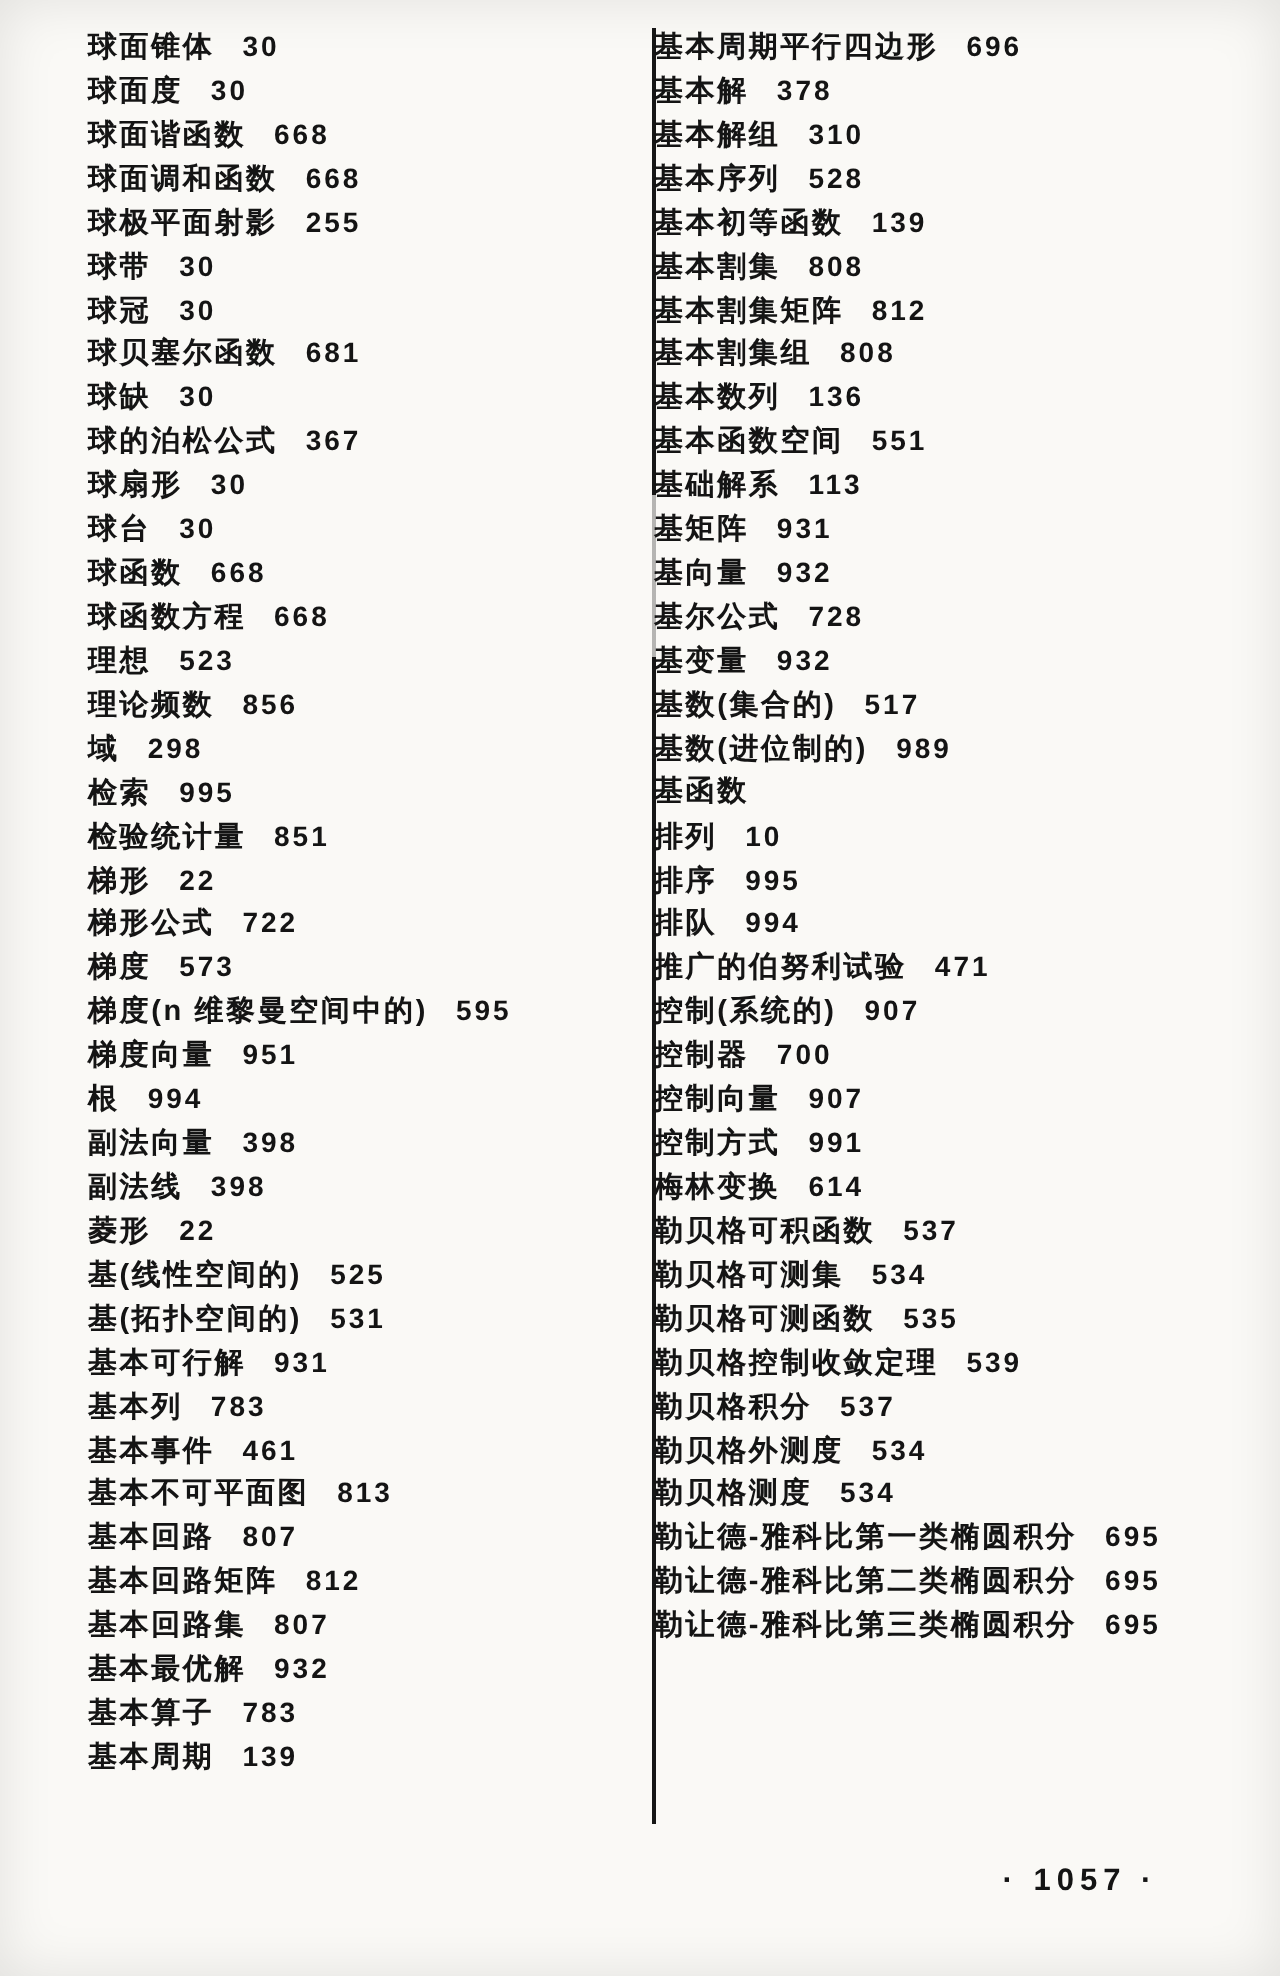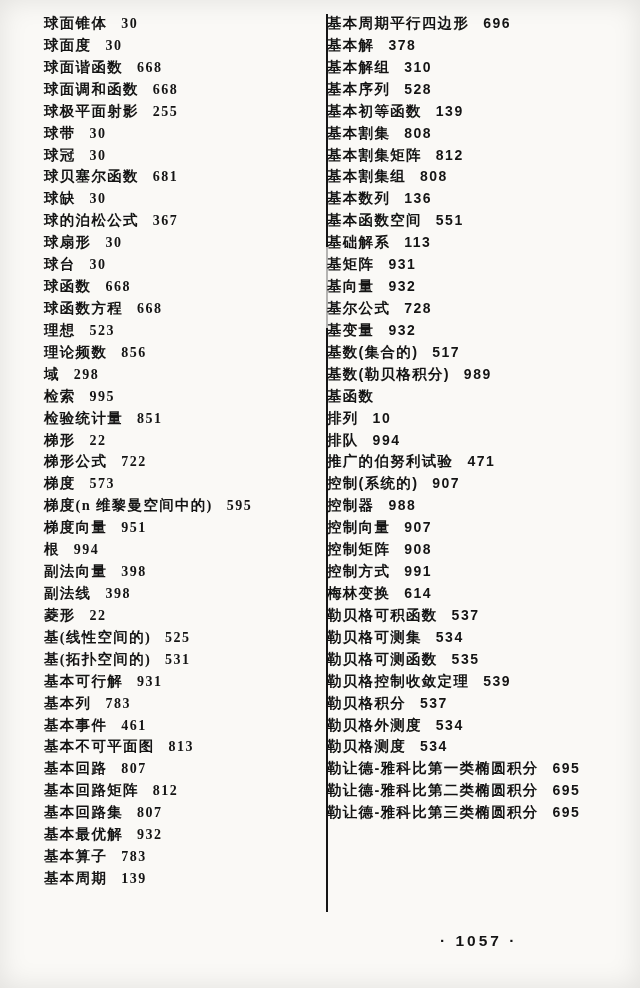--- a/index.html
+++ b/index.html
@@ -16,21 +16,21 @@
     height: 988px;
     background: #faf9f6;
     box-shadow: inset 0 0 28px rgba(0,0,0,0.10);
     overflow: hidden;
     color: #141414;
   }
   .col {
     position: absolute;
     top: 13px;
   }
-  .col-left  { left: 44px;  width: 280px; font-family: Liberation Serif, serif; }
+  .col-left  { left: 44px;  width: 280px; }
   .col-right { left: 327px; width: 294px; }
   .entry {
     height: 21.93px;
     line-height: 21.93px;
     white-space: nowrap;
     font-weight: 700;
     font-size: 14.5px;
     letter-spacing: 1.3px;
   }
   .entry .pagenum {
@@ -48,20 +48,21 @@
       #161616 0%, #161616 26%,
       rgba(22,22,22,0.30) 26%, rgba(22,22,22,0.30) 35%,
       #161616 35%, #161616 100%
     );
   }
   .page-number {
     position: absolute;
     left: 440px;
     top: 932px;
     width: 200px;
+    text-align: center;
     font-weight: 700;
     font-size: 15.5px;
     letter-spacing: 3px;
   }
 </style>
 </head>
 <body>
 
 <div class="page">
   <div class="col col-left">
@@ -119,29 +120,29 @@
       <div class="entry"><span class="term">基本割集矩阵</span><span class="pagenum">812</span></div>
       <div class="entry"><span class="term">基本割集组</span><span class="pagenum">808</span></div>
       <div class="entry"><span class="term">基本数列</span><span class="pagenum">136</span></div>
       <div class="entry"><span class="term">基本函数空间</span><span class="pagenum">551</span></div>
       <div class="entry"><span class="term">基础解系</span><span class="pagenum">113</span></div>
       <div class="entry"><span class="term">基矩阵</span><span class="pagenum">931</span></div>
       <div class="entry"><span class="term">基向量</span><span class="pagenum">932</span></div>
       <div class="entry"><span class="term">基尔公式</span><span class="pagenum">728</span></div>
       <div class="entry"><span class="term">基变量</span><span class="pagenum">932</span></div>
       <div class="entry"><span class="term">基数(集合的)</span><span class="pagenum">517</span></div>
-      <div class="entry"><span class="term">基数(勒贝格积分)</span><span class="pagenum">989</span></div>
+      <div class="entry"><span class="term">基数(进位制的)</span><span class="pagenum">989</span></div>
       <div class="entry"><span class="term">基函数</span></div>
       <div class="entry"><span class="term">排列</span><span class="pagenum">10</span></div>
+      <div class="entry"><span class="term">排序</span><span class="pagenum">995</span></div>
       <div class="entry"><span class="term">排队</span><span class="pagenum">994</span></div>
       <div class="entry"><span class="term">推广的伯努利试验</span><span class="pagenum">471</span></div>
       <div class="entry"><span class="term">控制(系统的)</span><span class="pagenum">907</span></div>
-      <div class="entry"><span class="term">控制器</span><span class="pagenum">988</span></div>
+      <div class="entry"><span class="term">控制器</span><span class="pagenum">700</span></div>
       <div class="entry"><span class="term">控制向量</span><span class="pagenum">907</span></div>
-      <div class="entry"><span class="term">控制矩阵</span><span class="pagenum">908</span></div>
       <div class="entry"><span class="term">控制方式</span><span class="pagenum">991</span></div>
       <div class="entry"><span class="term">梅林变换</span><span class="pagenum">614</span></div>
       <div class="entry"><span class="term">勒贝格可积函数</span><span class="pagenum">537</span></div>
       <div class="entry"><span class="term">勒贝格可测集</span><span class="pagenum">534</span></div>
       <div class="entry"><span class="term">勒贝格可测函数</span><span class="pagenum">535</span></div>
       <div class="entry"><span class="term">勒贝格控制收敛定理</span><span class="pagenum">539</span></div>
       <div class="entry"><span class="term">勒贝格积分</span><span class="pagenum">537</span></div>
       <div class="entry"><span class="term">勒贝格外测度</span><span class="pagenum">534</span></div>
       <div class="entry"><span class="term">勒贝格测度</span><span class="pagenum">534</span></div>
       <div class="entry"><span class="term">勒让德-雅科比第一类椭圆积分</span><span class="pagenum">695</span></div>

